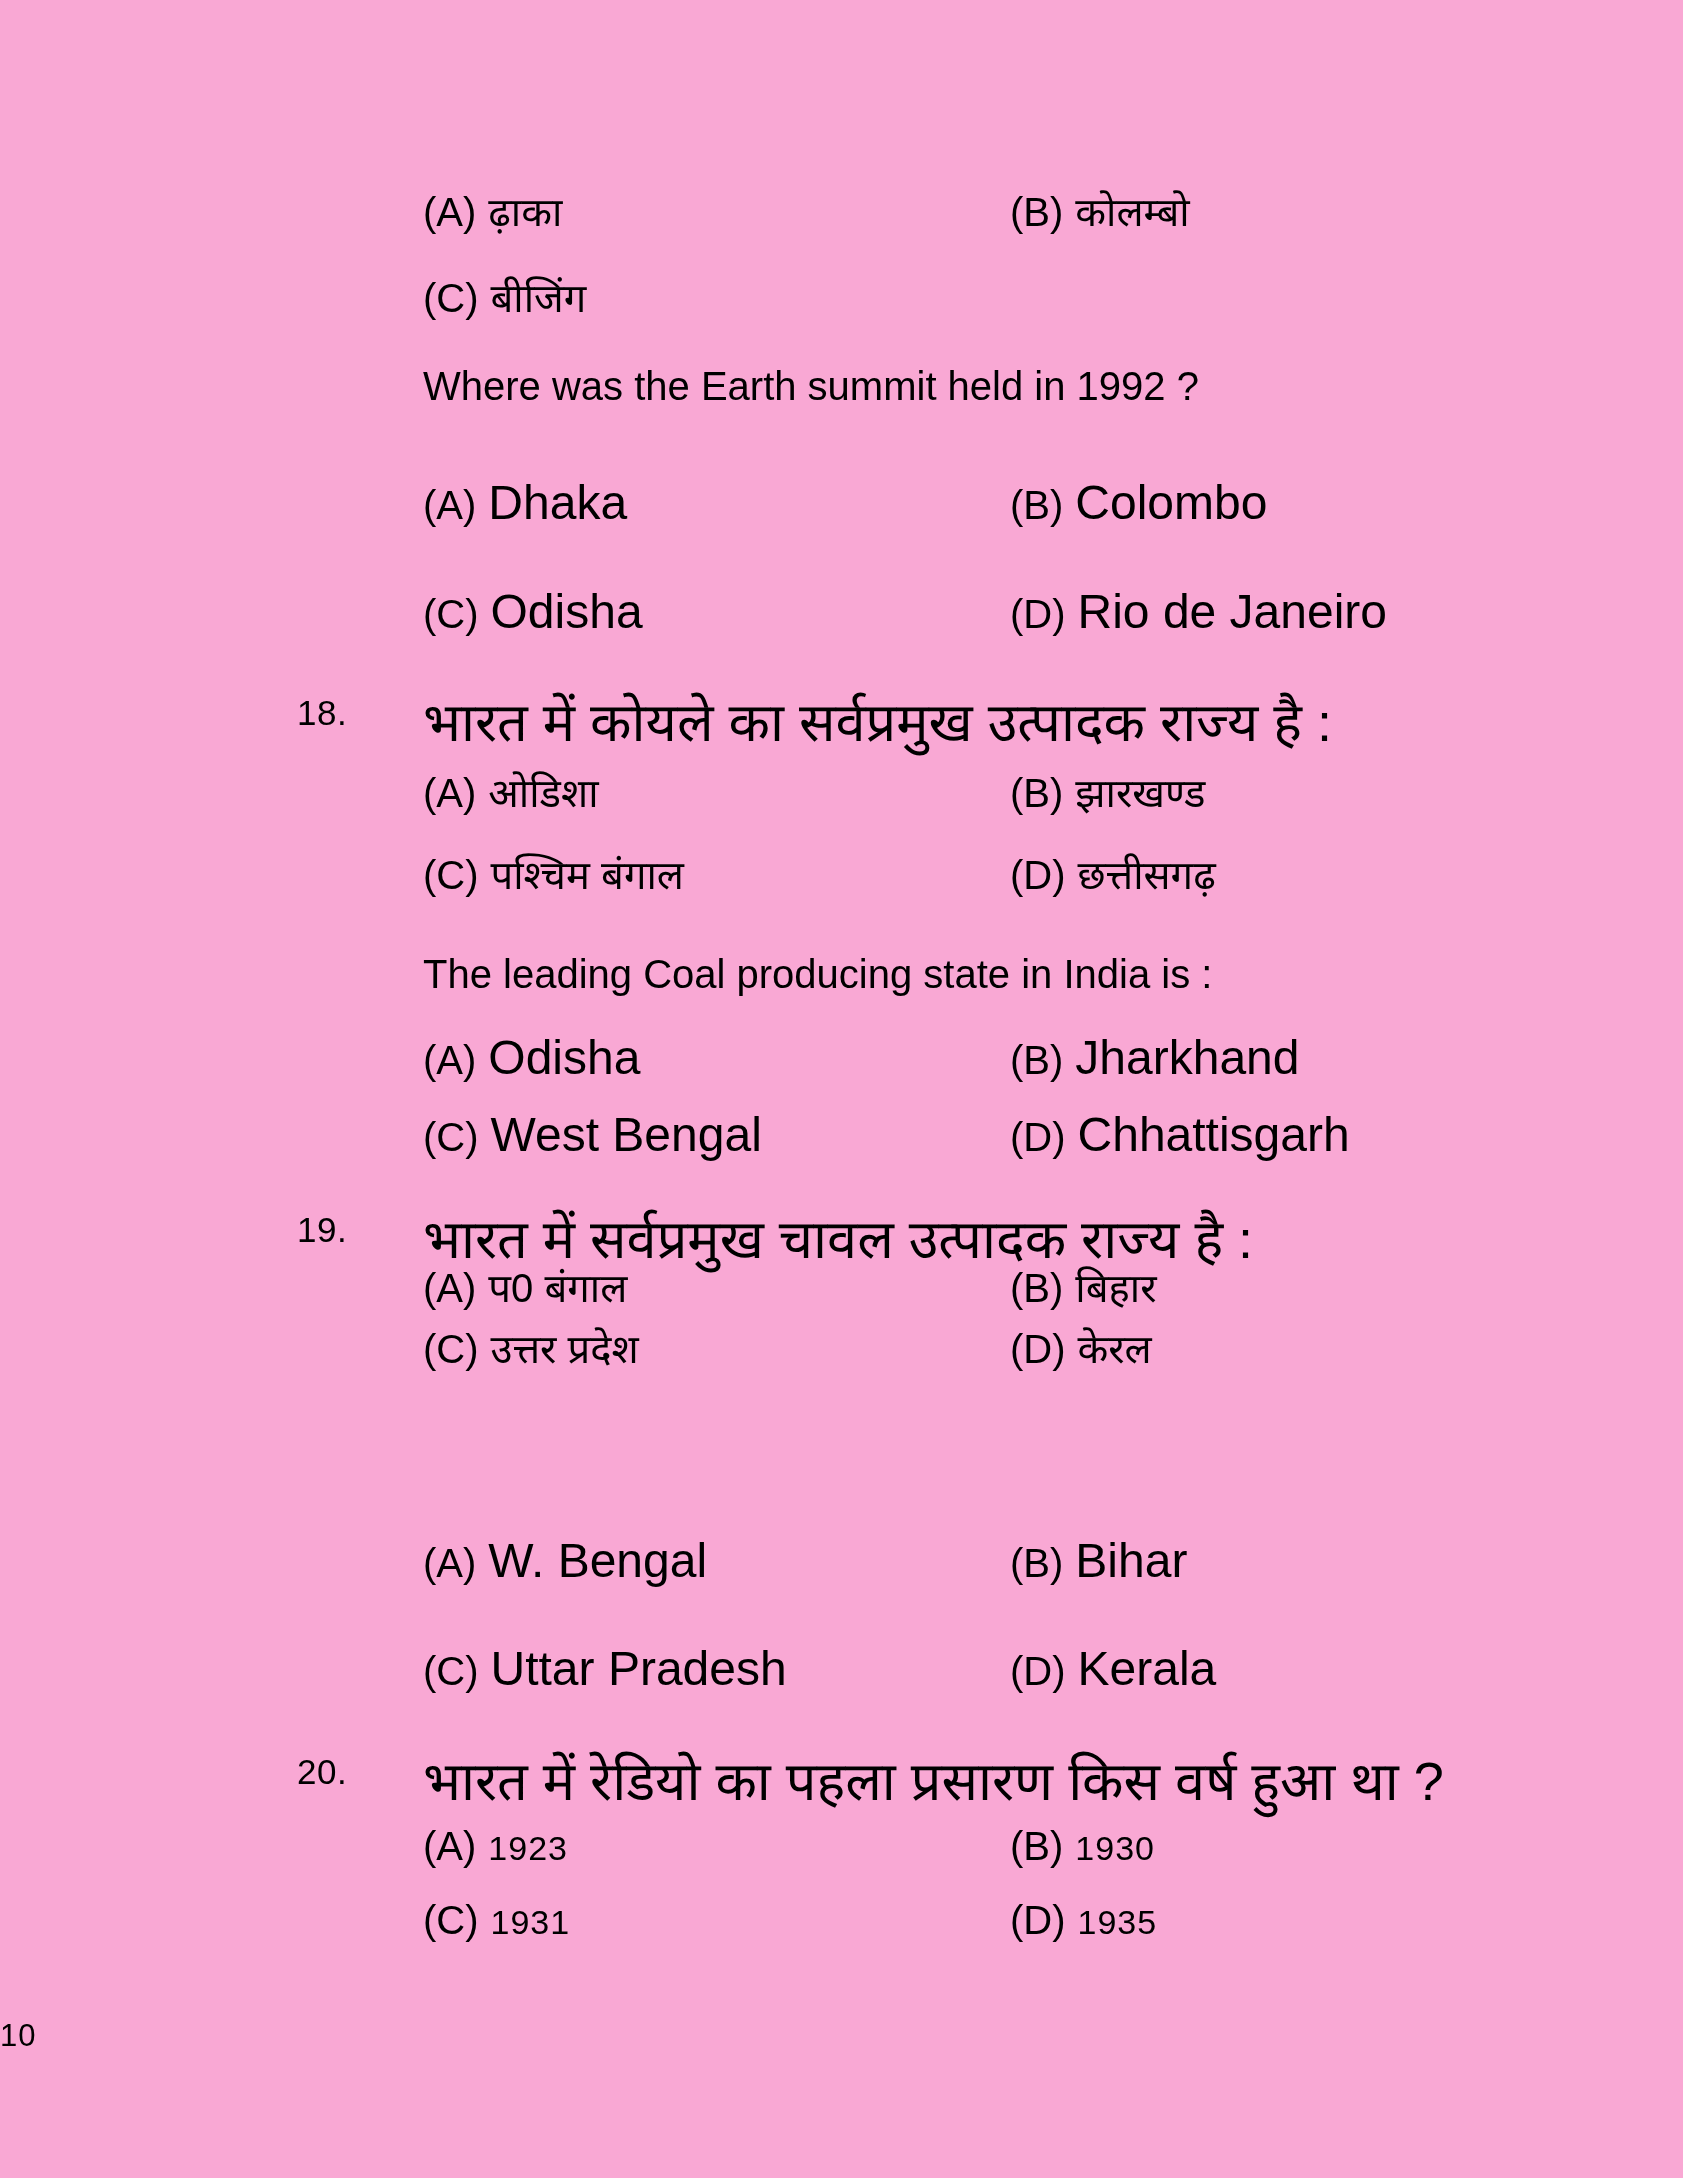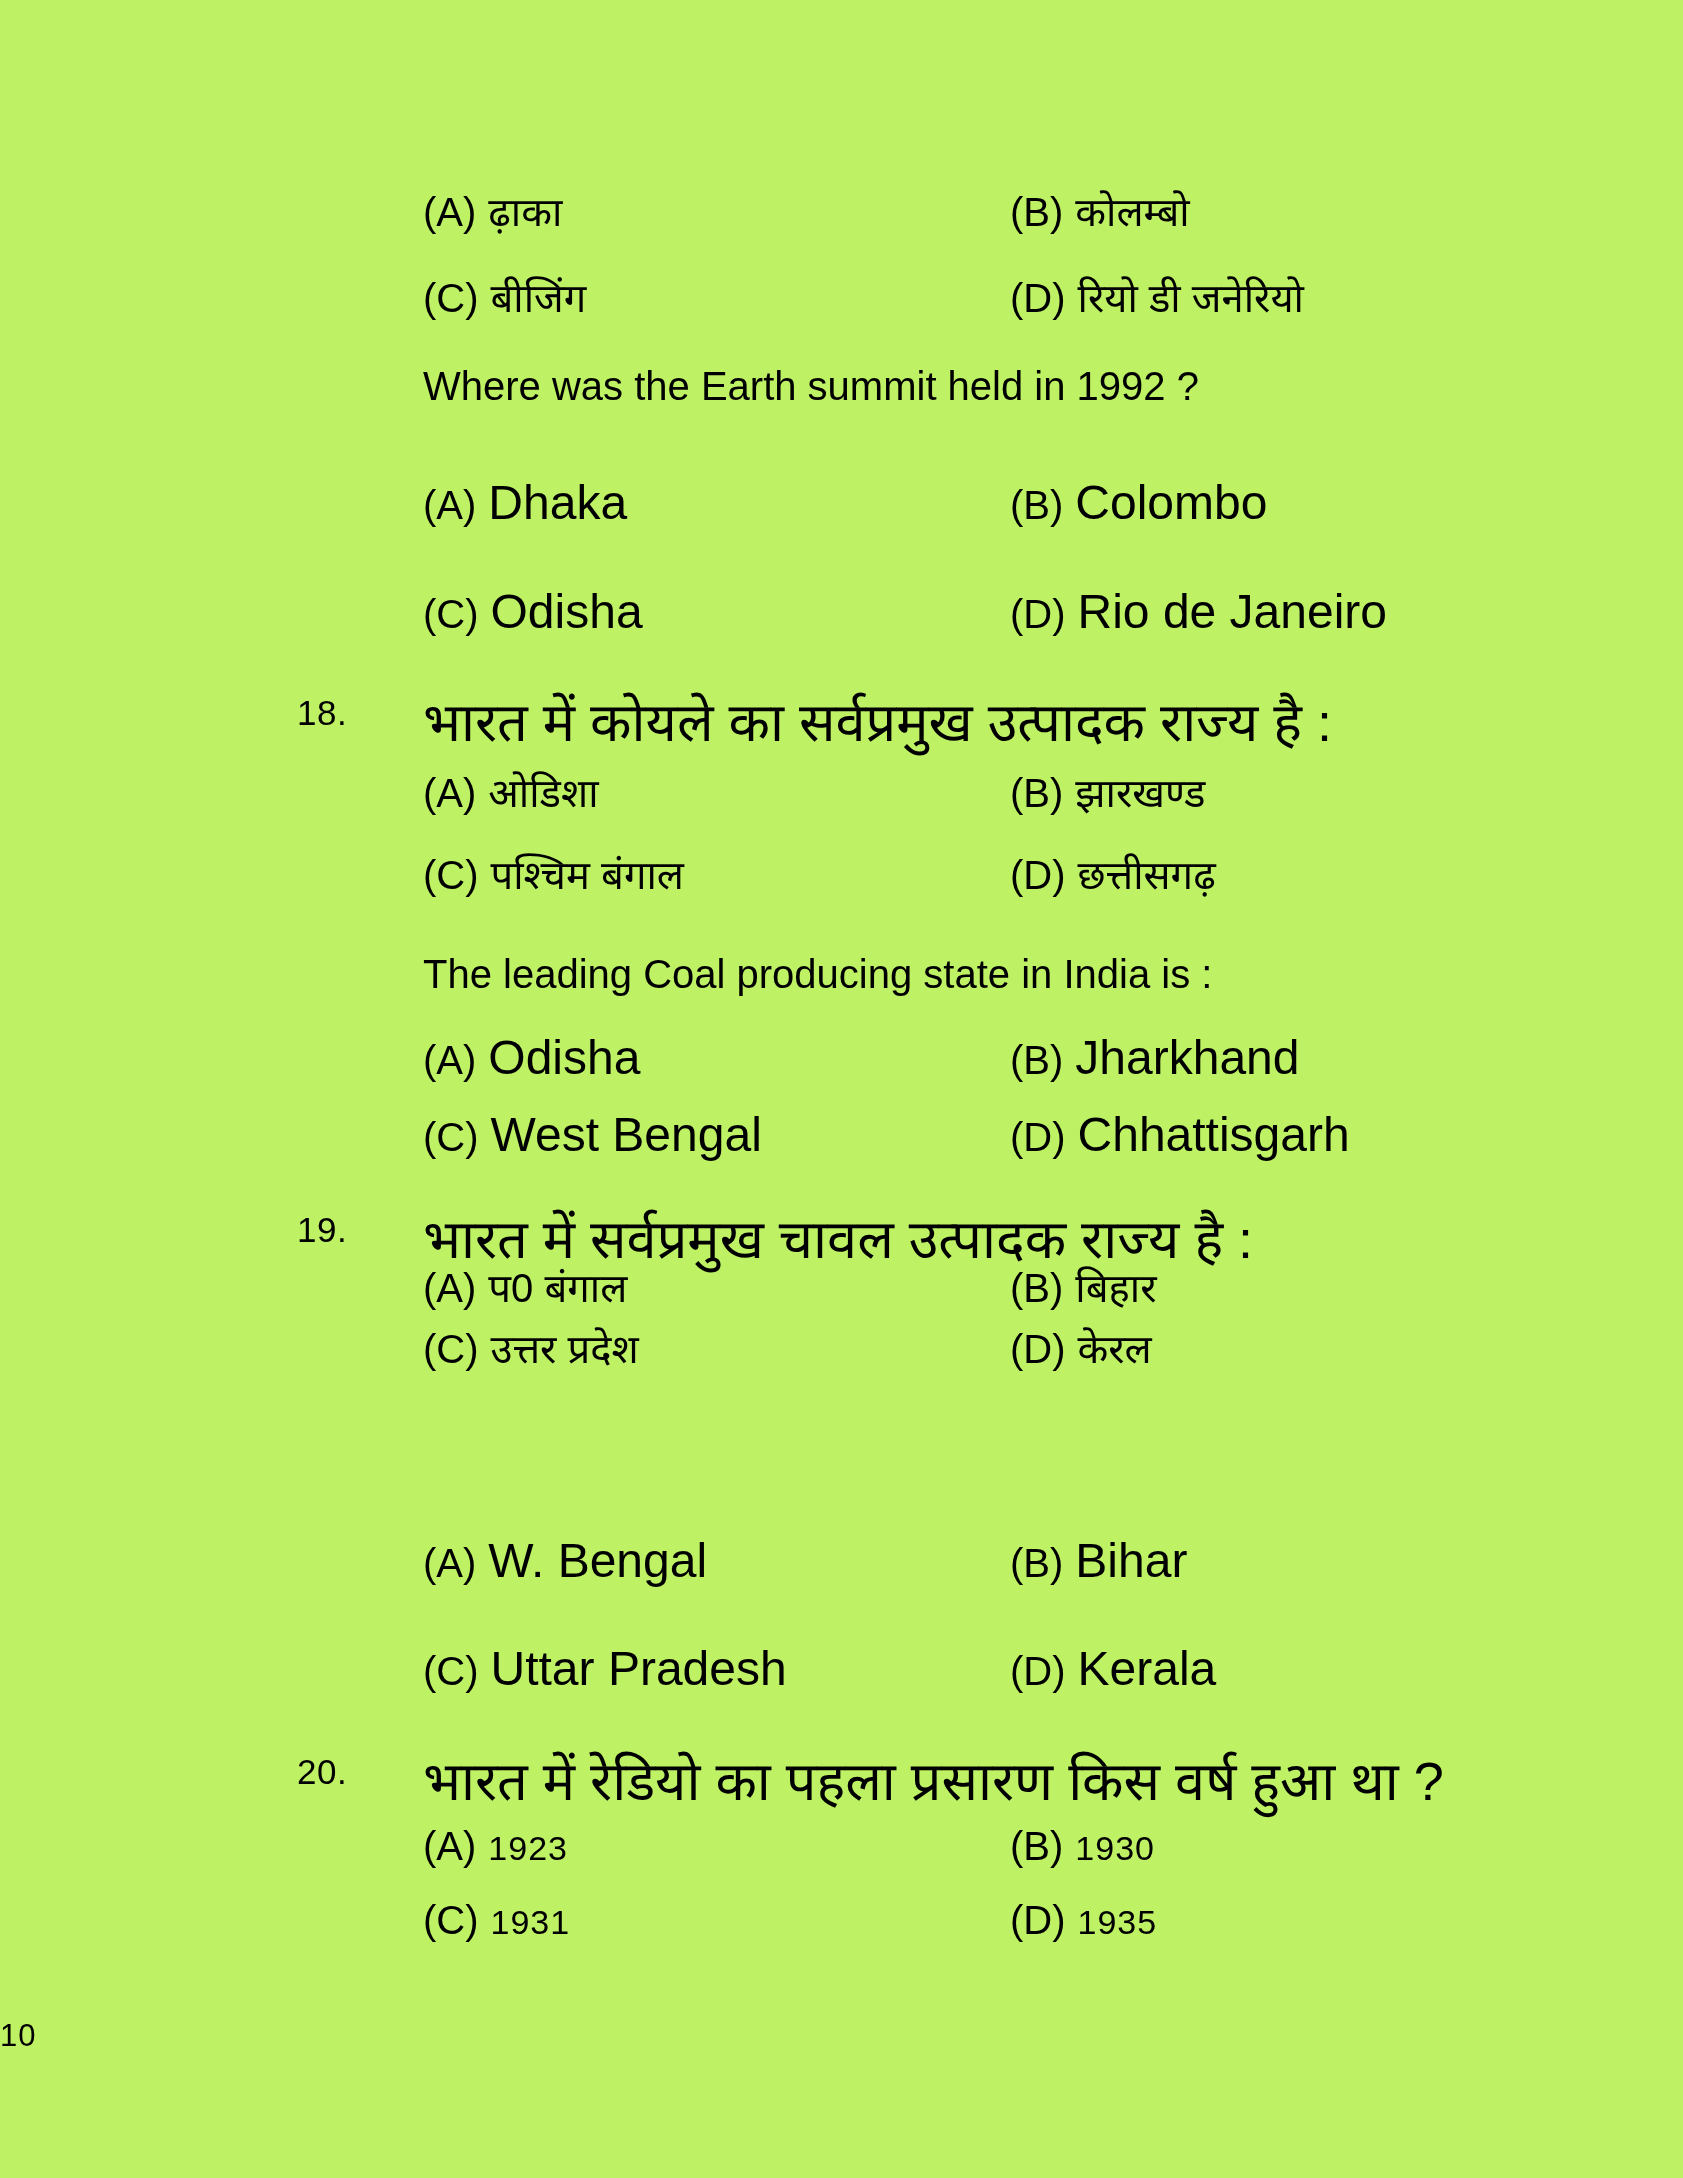--- a/index.html
+++ b/index.html
@@ -5,21 +5,21 @@
   html,body{
     margin:0;
     padding:0;
     background:#e8e8e8;
   }
   .page{
     position:relative;
     width:1683px;
     height:2178px;
     margin:0 auto;
-    background:#bef264;
+    background:#f9a8d4;
     color:#000000;
     font-family:"Liberation Sans","DejaVu Sans",sans-serif;
     overflow:hidden;
   }
   .abs{position:absolute;white-space:nowrap;}
   
   .col-num{left:297px;text-align:right;}
   .col-main{left:423px;}
   .col-right{left:1010px;}
   .q-number{
@@ -61,23 +61,20 @@
 <div class="page">
 
   <div class="abs col-main opt" style="top:183px">
     <span class="key">(A)</span><span class="txt hindi">ढ़ाका</span>
   </div>
   <div class="abs col-right opt" style="top:183px">
     <span class="key">(B)</span><span class="txt hindi">कोलम्बो</span>
   </div>
   <div class="abs col-main opt" style="top:269px">
     <span class="key">(C)</span><span class="txt hindi">बीजिंग</span>
-  </div>
-  <div class="abs col-right opt" style="top:269px">
-    <span class="key">(D)</span><span class="txt hindi">रियो डी जनेरियो</span>
   </div>
 
   <div class="abs col-main eng-q" style="top:364px">Where was the Earth summit held in 1992 ?</div>
 
   <div class="abs col-main opt" style="top:475px">
     <span class="key">(A)</span><span class="txt">Dhaka</span>
   </div>
   <div class="abs col-right opt" style="top:475px">
     <span class="key">(B)</span><span class="txt">Colombo</span>
   </div>

